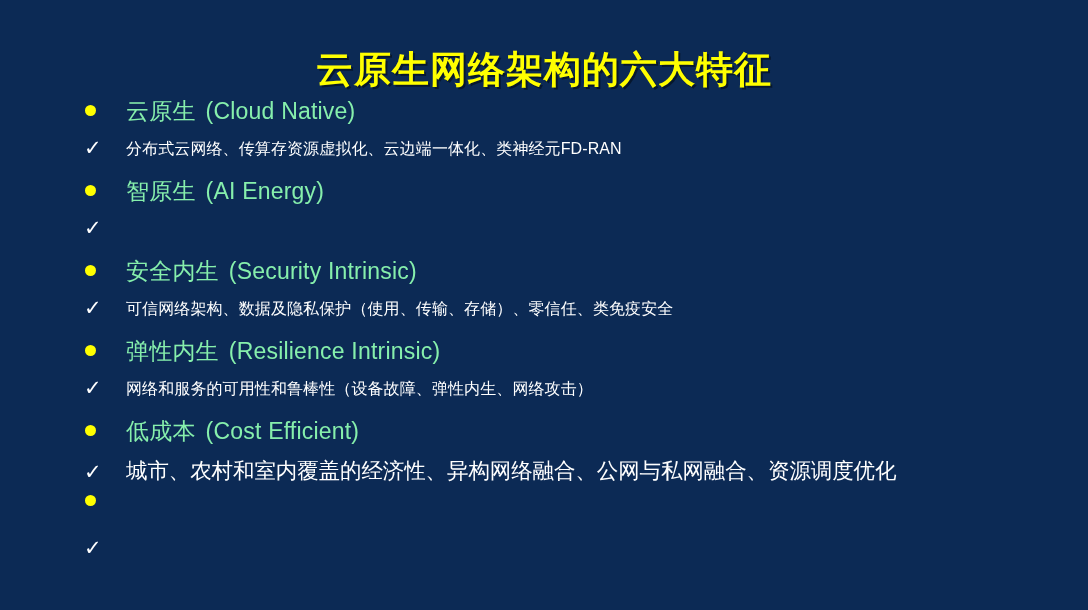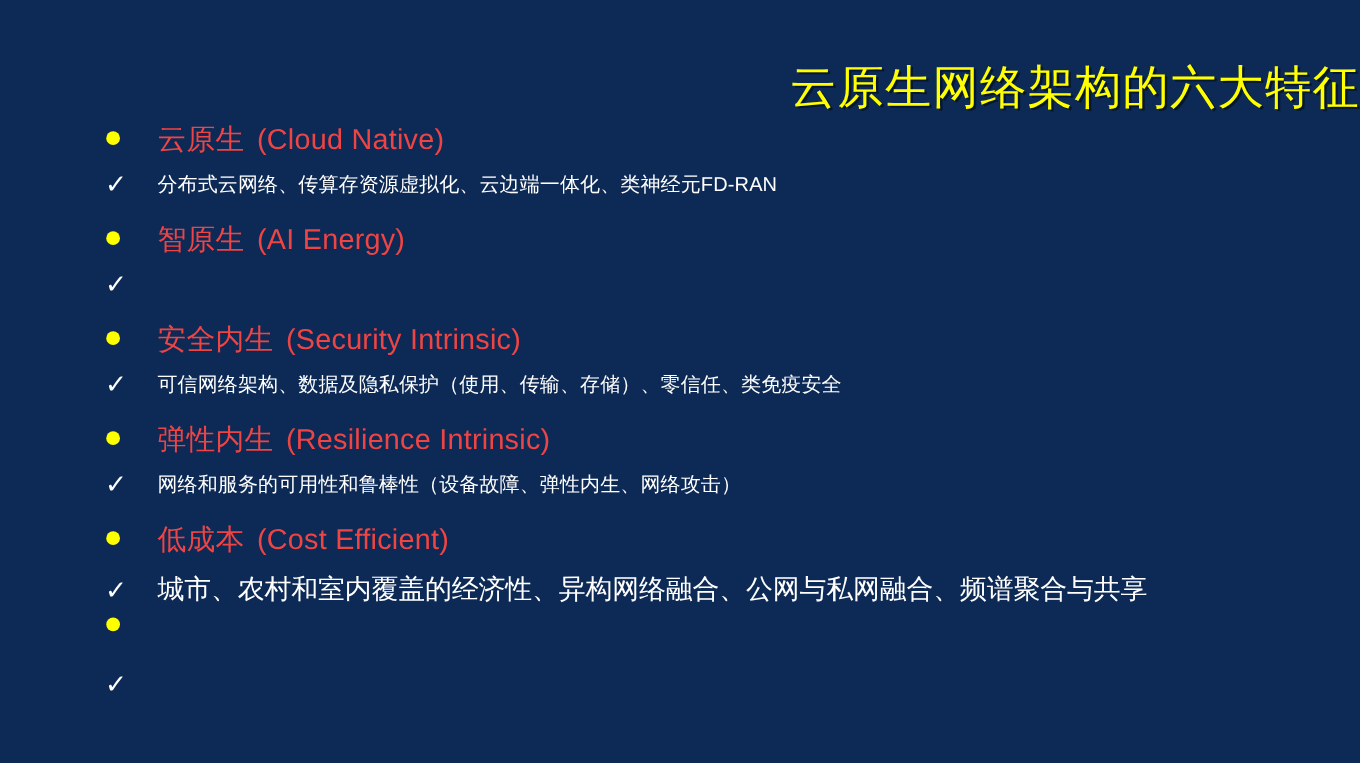--- a/index.html
+++ b/index.html
@@ -23,24 +23,24 @@
     background: #0c2a55;
     box-sizing: border-box;
   }
 
   
   .slide-title {
     position: absolute;
     top: 22px;
     left: 0;
     width: 1088px;
-    text-align: right;
+    text-align: center;
     color: #ffff00;
     font-size: 37px;
-    font-weight: normal;
+    font-weight: bold;
     letter-spacing: 1px;
     line-height: 1.25;
     text-shadow: 2px 2px 0 rgba(0, 0, 0, 0.45);
     white-space: nowrap;
   }
 
   
   .bullet-list {
     position: absolute;
     top: 96px;
@@ -83,21 +83,21 @@
     position: relative;
     top: 1px;
   }
 
   .row-text {
     flex: 1 1 auto;
     white-space: nowrap;
   }
 
   .level1 .row-text {
-    color: #ef4444;
+    color: #86efac;
     font-size: 23px;
     font-weight: normal;
     letter-spacing: 0.2px;
   }
 
   .level1 .row-text .en {
     padding-left: 10px;
   }
 
   .level2 .row-text {
@@ -156,21 +156,21 @@
       <span class="marker"><span class="marker-check">✓</span></span>
       <span class="row-text">网络和服务的可用性和鲁棒性（设备故障、弹性内生、网络攻击）</span>
     </div>
 
     <div class="bullet-row level1">
       <span class="marker"><span class="marker-dot"></span></span>
       <span class="row-text"><span>低成本</span><span class="en">(Cost Efficient)</span></span>
     </div>
     <div class="bullet-row level2 tight">
       <span class="marker"><span class="marker-check">✓</span></span>
-      <span class="row-text">城市、农村和室内覆盖的经济性、异构网络融合、公网与私网融合、频谱聚合与共享</span>
+      <span class="row-text">城市、农村和室内覆盖的经济性、异构网络融合、公网与私网融合、资源调度优化</span>
     </div>
 
     <div class="bullet-row level1">
       <span class="marker"><span class="marker-dot"></span></span>
     </div>
     <div class="bullet-row level2">
       <span class="marker"><span class="marker-check">✓</span></span>
     </div>
 
   </div>

